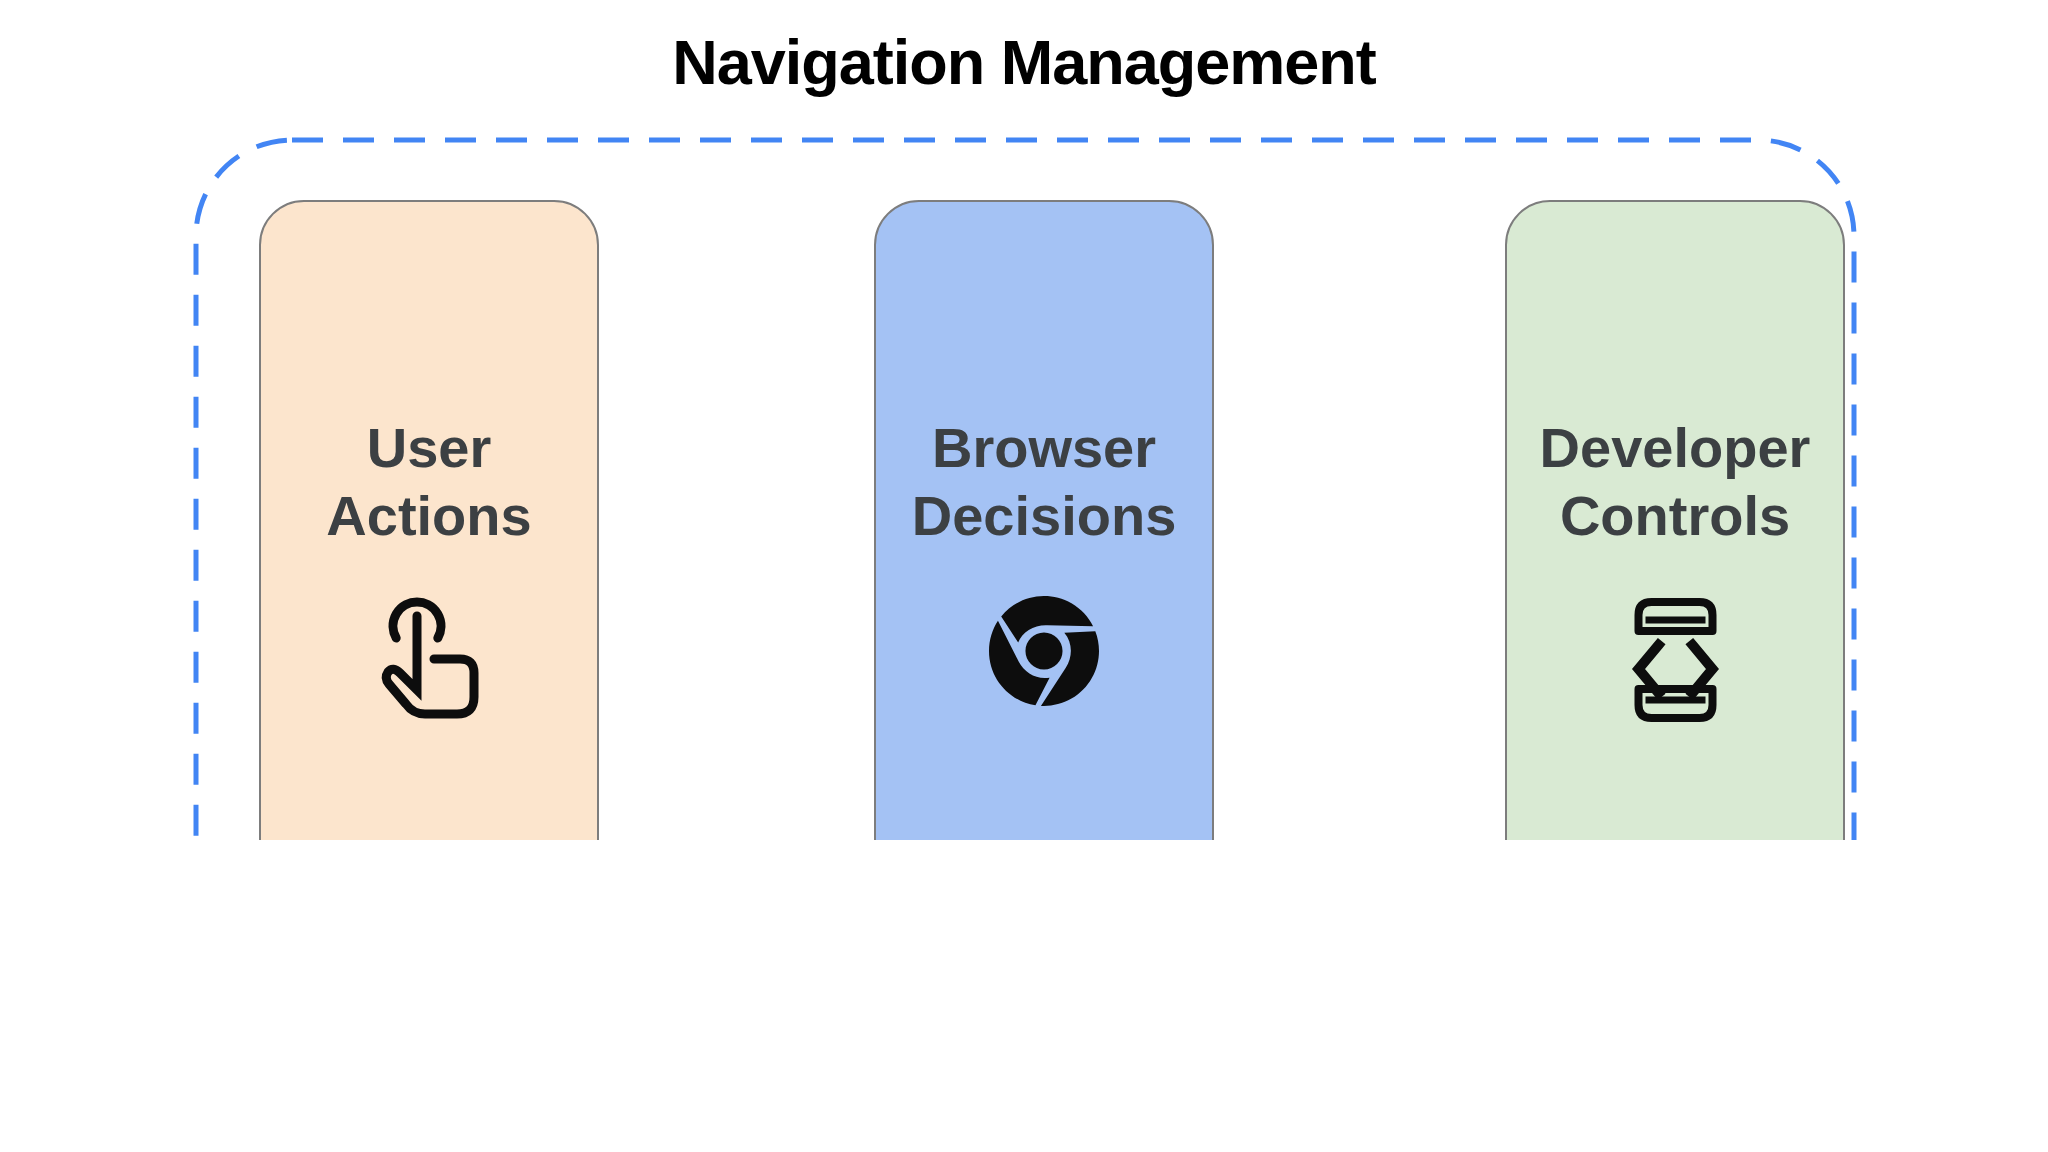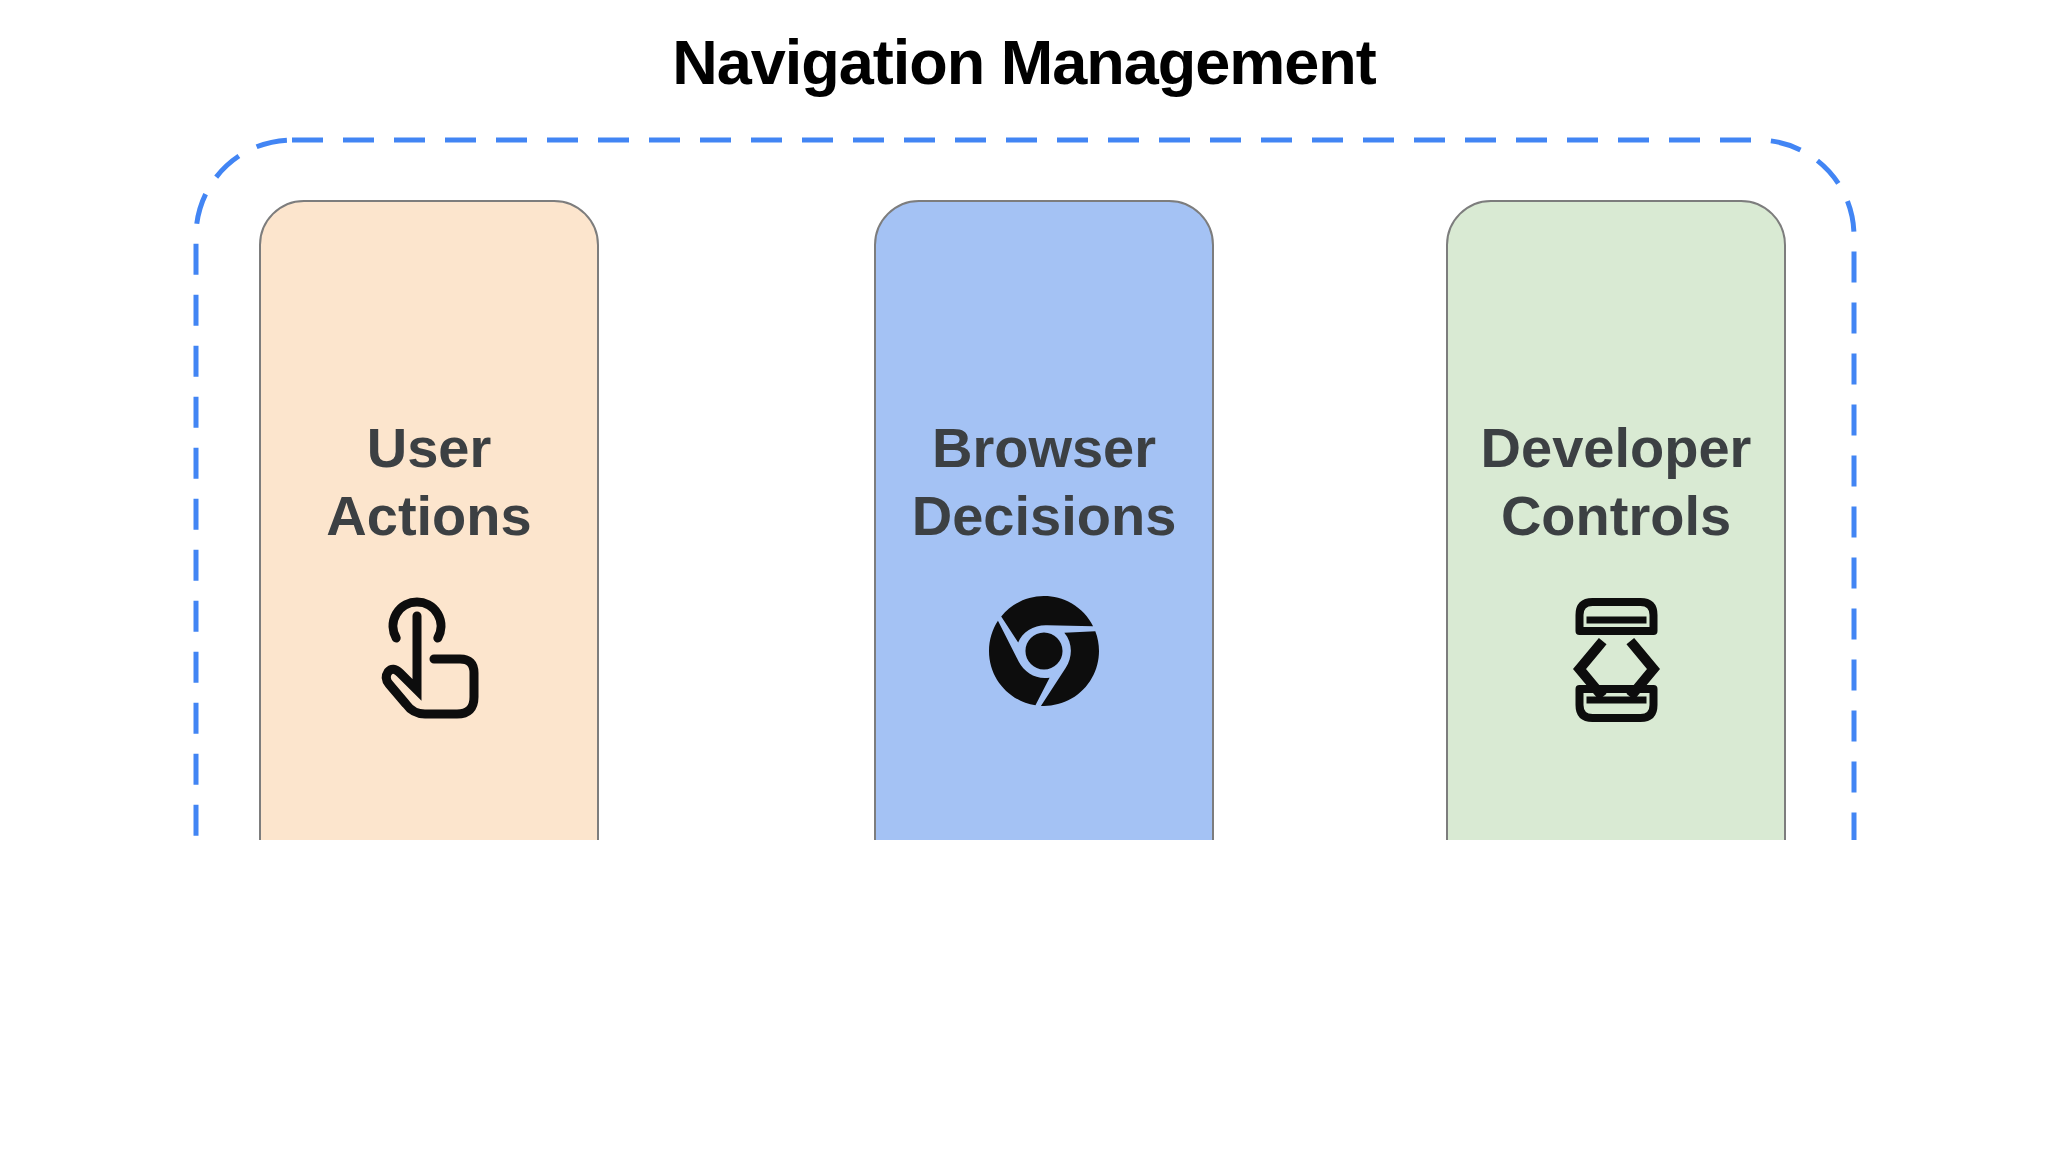--- a/index.html
+++ b/index.html
@@ -39,21 +39,21 @@
     height: 830px;
     border: 2px solid #7d7d7d;
     border-radius: 45px;
     display: flex;
     flex-direction: column;
     align-items: center;
     padding-top: 212px;
   }
   .card-1 { left: 259px; }
   .card-2 { left: 838px; margin-left: 36px; }
-  .card-3 { left: 1446px; }
+  .card-3 { left: 1505px; }
   .card-label {
     font-size: 56px;
     line-height: 68px;
     font-weight: 700;
     color: #3C4043;
     text-align: center;
     width: 300px;
   }
   .card-icon {
     margin-top: 44px;

